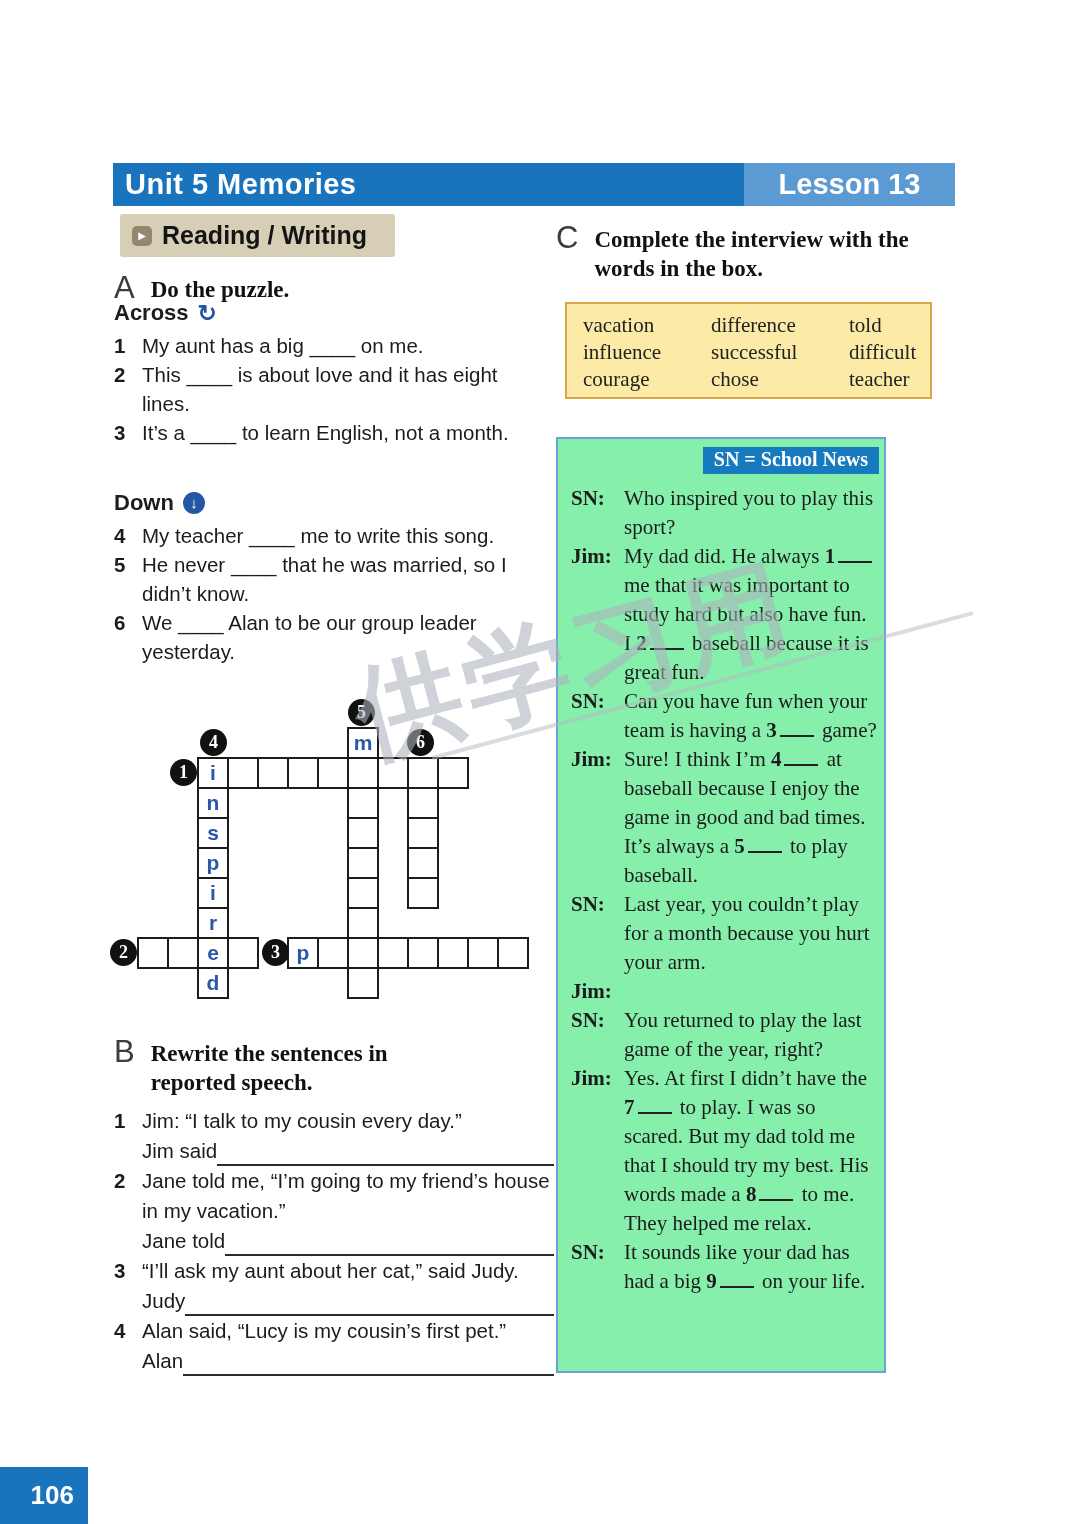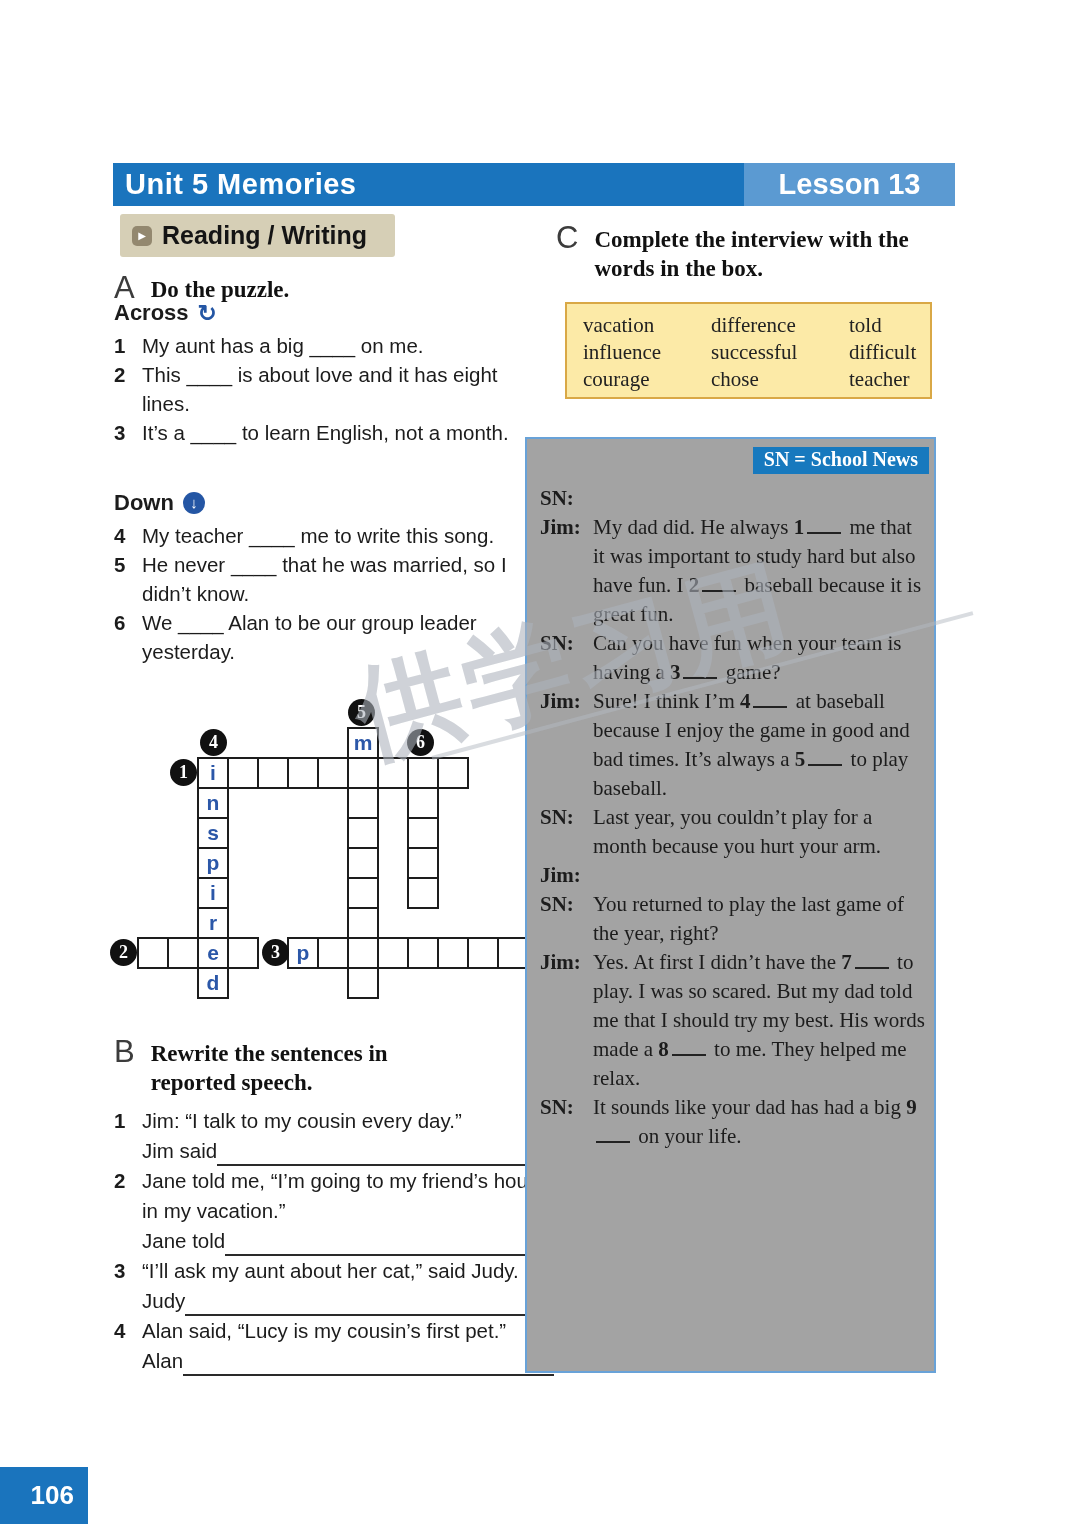--- a/index.html
+++ b/index.html
@@ -56,22 +56,22 @@
   .bblank{flex:1;border-bottom:2px solid #2a2a2a;height:22px;}
   .b-period{margin-left:2px;}
 
   
   .wordbox{left:565px;top:302px;width:367px;height:97px;background:#fceaa7;
     border:2px solid #d9a846;box-sizing:border-box;
     display:grid;grid-template-columns:128px 138px auto;align-content:start;
     padding:8px 0 0 16px;font-family:"Liberation Serif",serif;font-size:21px;line-height:27px;color:#222;}
 
   
-  .ibox{left:525px;top:437px;width:411px;height:936px;border:2px solid #68a2d8;
-    box-sizing:border-box;background:#a3a3a3;}
+  .ibox{left:556px;top:437px;width:330px;height:936px;border:2px solid #68a2d8;
+    box-sizing:border-box;background:#86efac;}
   .sn-label{position:absolute;top:8px;right:5px;background:#1779be;color:#fff;
     font-family:"Liberation Serif",serif;font-weight:bold;font-size:20px;padding:1px 11px 3px;}
   .dialogue{position:absolute;left:13px;top:45px;right:6px;display:flex;flex-direction:column;}
   .d-row{display:flex;}
   .d-sp{width:53px;flex-shrink:0;font-family:"Liberation Serif",serif;font-weight:bold;font-size:21px;line-height:29px;}
   .d-tx{font-family:"Liberation Serif",serif;font-size:21px;line-height:29px;width:340px;}
   .d-tx b{font-weight:bold;}
   .iblank{display:inline-block;width:34px;height:15px;border-bottom:2px solid #222;margin:0 3px;}
 
   
@@ -259,20 +259,21 @@
     <span>courage</span>
     <span>chose</span>
     <span>teacher</span>
   </div>
 
 <div class="abs ibox">
   <div class="sn-label">SN = School News</div>
   <div class="dialogue">
       <div class="d-row">
         <span class="d-sp">SN:</span>
+        <span class="d-tx">Who inspired you to play this sport?</span>
       </div>
       <div class="d-row">
         <span class="d-sp">Jim:</span>
         <span class="d-tx">My dad did. He always <b>1</b><span class="iblank"></span> me that it was important to study hard but also have fun. I <b>2</b><span class="iblank"></span> baseball because it is great fun.</span>
       </div>
       <div class="d-row">
         <span class="d-sp">SN:</span>
         <span class="d-tx">Can you have fun when your team is having a <b>3</b><span class="iblank"></span> game?</span>
       </div>
       <div class="d-row">

